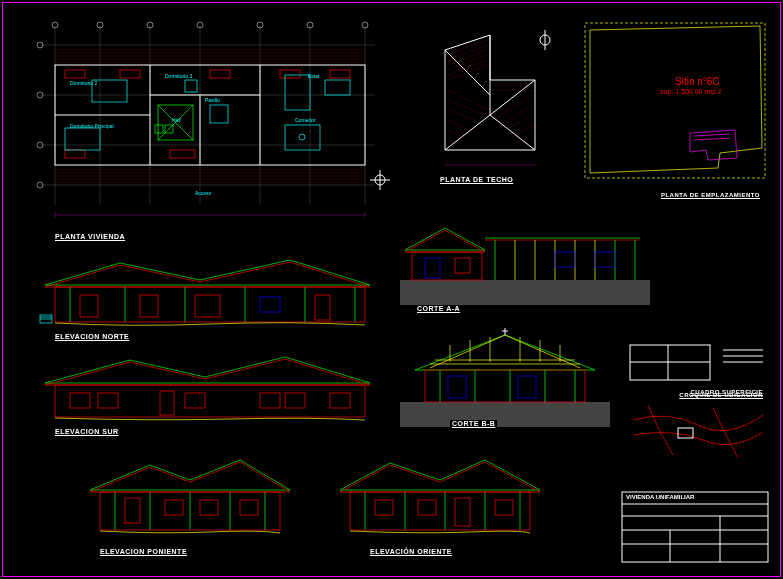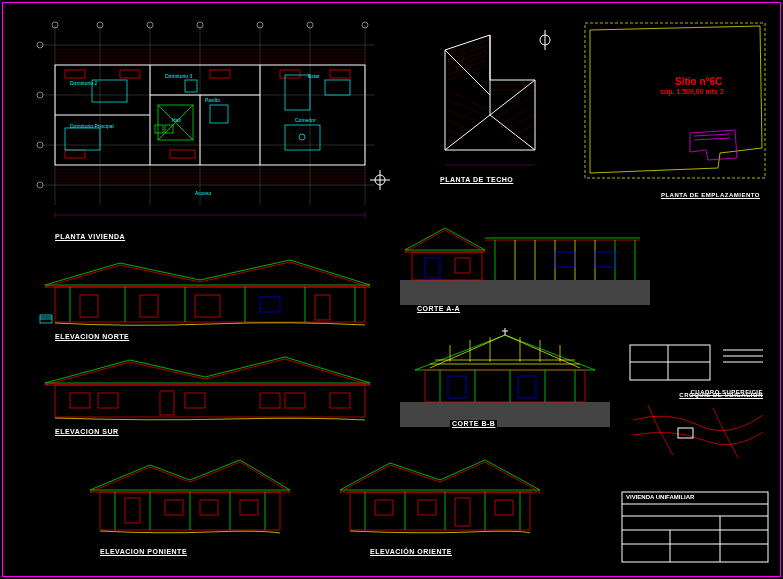--- a/index.html
+++ b/index.html
@@ -1,20 +1,20 @@
 <!DOCTYPE html>
 <html><head>
 <meta charset="utf-8">
 <style>
 *{box-sizing:border-box;margin:0;padding:0}
 body{background:#000;width:783px;height:579px;position:relative;font-family:Arial,sans-serif;overflow:hidden}
 .frame{position:absolute;inset:2px;border:1px solid #f0f}
 .view{position:absolute}
 .title{color:#fff;font-size:7px;font-weight:bold;letter-spacing:0.5px;text-decoration:underline;text-underline-offset:1px}
-.redtext{color:#f00;font-weight:bold}
+.redtext{color:#f00;font-weight:normal}
 svg{position:absolute;top:0;left:0}
 .grid line{stroke:#888;stroke-width:0.3}
 .wall{stroke:#fff;stroke-width:1;fill:none}
 .red{stroke:#f00;stroke-width:0.7;fill:none}
 .green{stroke:#0f0;stroke-width:0.7;fill:none}
 .cyan{stroke:#0ff;stroke-width:0.7;fill:none}
 .blue{stroke:#00f;stroke-width:0.7;fill:none}
 .yellow{stroke:#ff0;stroke-width:0.7;fill:none}
 .magenta{stroke:#f0f;stroke-width:0.7;fill:none}
 .hatch{stroke:#800;stroke-width:0.3}

